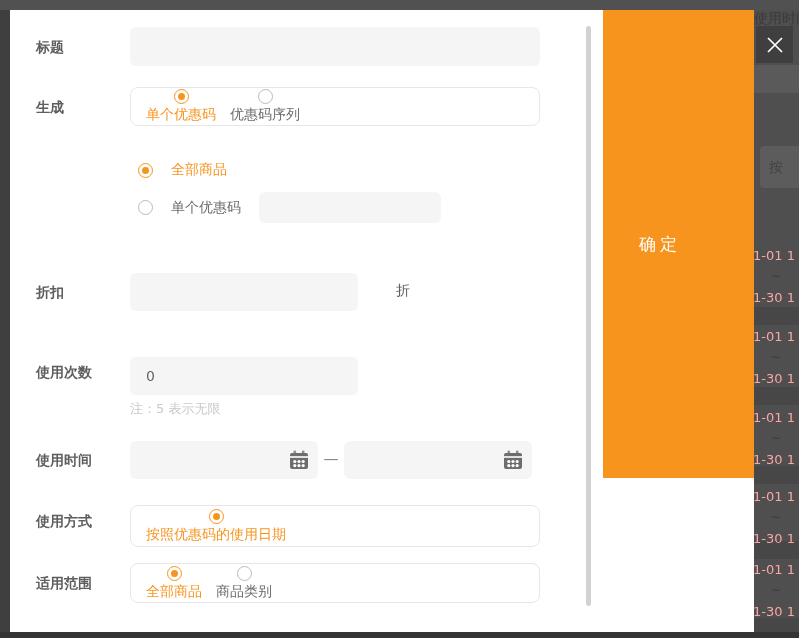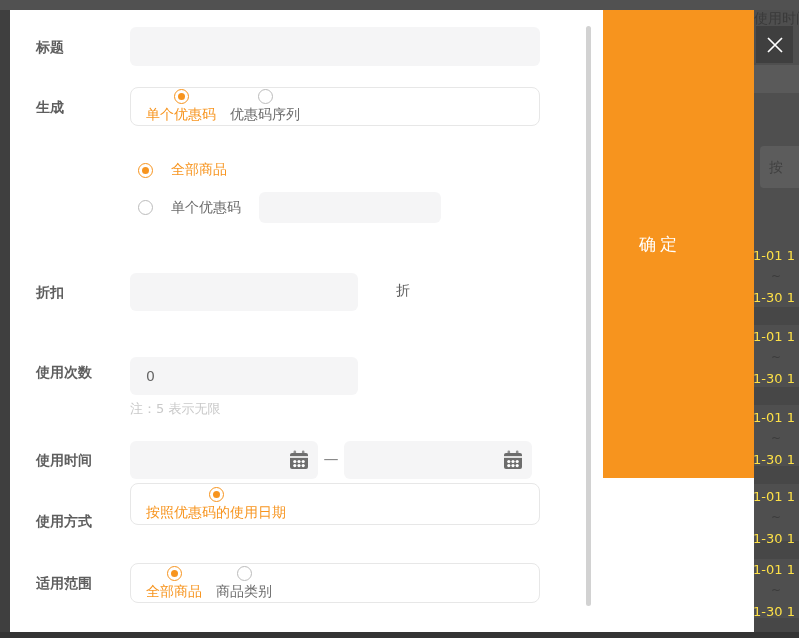--- a/index.html
+++ b/index.html
@@ -18,21 +18,21 @@
   .band-bottom { left:0; top:632px; width:799px; height:6px; background:#343434; }
 
   
   .bg-right { left:754px; top:10px; width:45px; height:622px; background:#4f4f4f; overflow:hidden; }
   .bg-band  { left:0; top:55px; width:45px; height:28px; background:#5a5a5a; }
   .bg-filter-btn {
     left:6px; top:136px; width:60px; height:42px; background:#5c5c5c; border-radius:4px;
     color:#414141; font-size:14px; line-height:42px; padding-left:9px;
   }
   .bg-colhead { left:-1px; top:208px; color:#3a3a3a; font-size:14px; white-space:nowrap; }
-  .bg-date { position:absolute; left:-1px; color:#fde047; font-size:13px; white-space:nowrap; }
+  .bg-date { position:absolute; left:-1px; color:#fca5a5; font-size:13px; white-space:nowrap; }
   .bg-tilde { position:absolute; left:17px; color:#3c3c3c; font-size:12px; }
   .bg-sep { position:absolute; left:0; width:45px; height:18px; background:#474747; }
 
   
   .close-btn {
     left:756px; top:26px; width:37px; height:37px; background:#3f3f3f;
     display:flex; align-items:center; justify-content:center; cursor:pointer;
   }
 
   
@@ -195,21 +195,21 @@
         <circle cx="11" cy="12.5" r="1.6" fill="#ffffff"></circle>
         <circle cx="15.2" cy="12.5" r="1.6" fill="#ffffff"></circle>
         <circle cx="6.8" cy="16.6" r="1.6" fill="#ffffff"></circle>
         <circle cx="11" cy="16.6" r="1.6" fill="#ffffff"></circle>
         <circle cx="15.2" cy="16.6" r="1.6" fill="#ffffff"></circle>
       </svg>
     </span>
   </div>
 
   <div class="lbl" style="top:501px">使用方式</div>
-  <div class="radio-box" style="left:120px; top:473px; width:410px; height:42px">
+  <div class="radio-box" style="left:120px; top:495px; width:410px; height:42px">
     <div class="opt">
       <span class="radio sel"></span>
       <span class="opt-label on">按照优惠码的使用日期</span>
     </div>
   </div>
 
   <div class="lbl" style="top:563px">适用范围</div>
   <div class="radio-box" style="left:120px; top:553px; width:410px; height:40px">
     <div class="opt">
       <span class="radio sel"></span>

